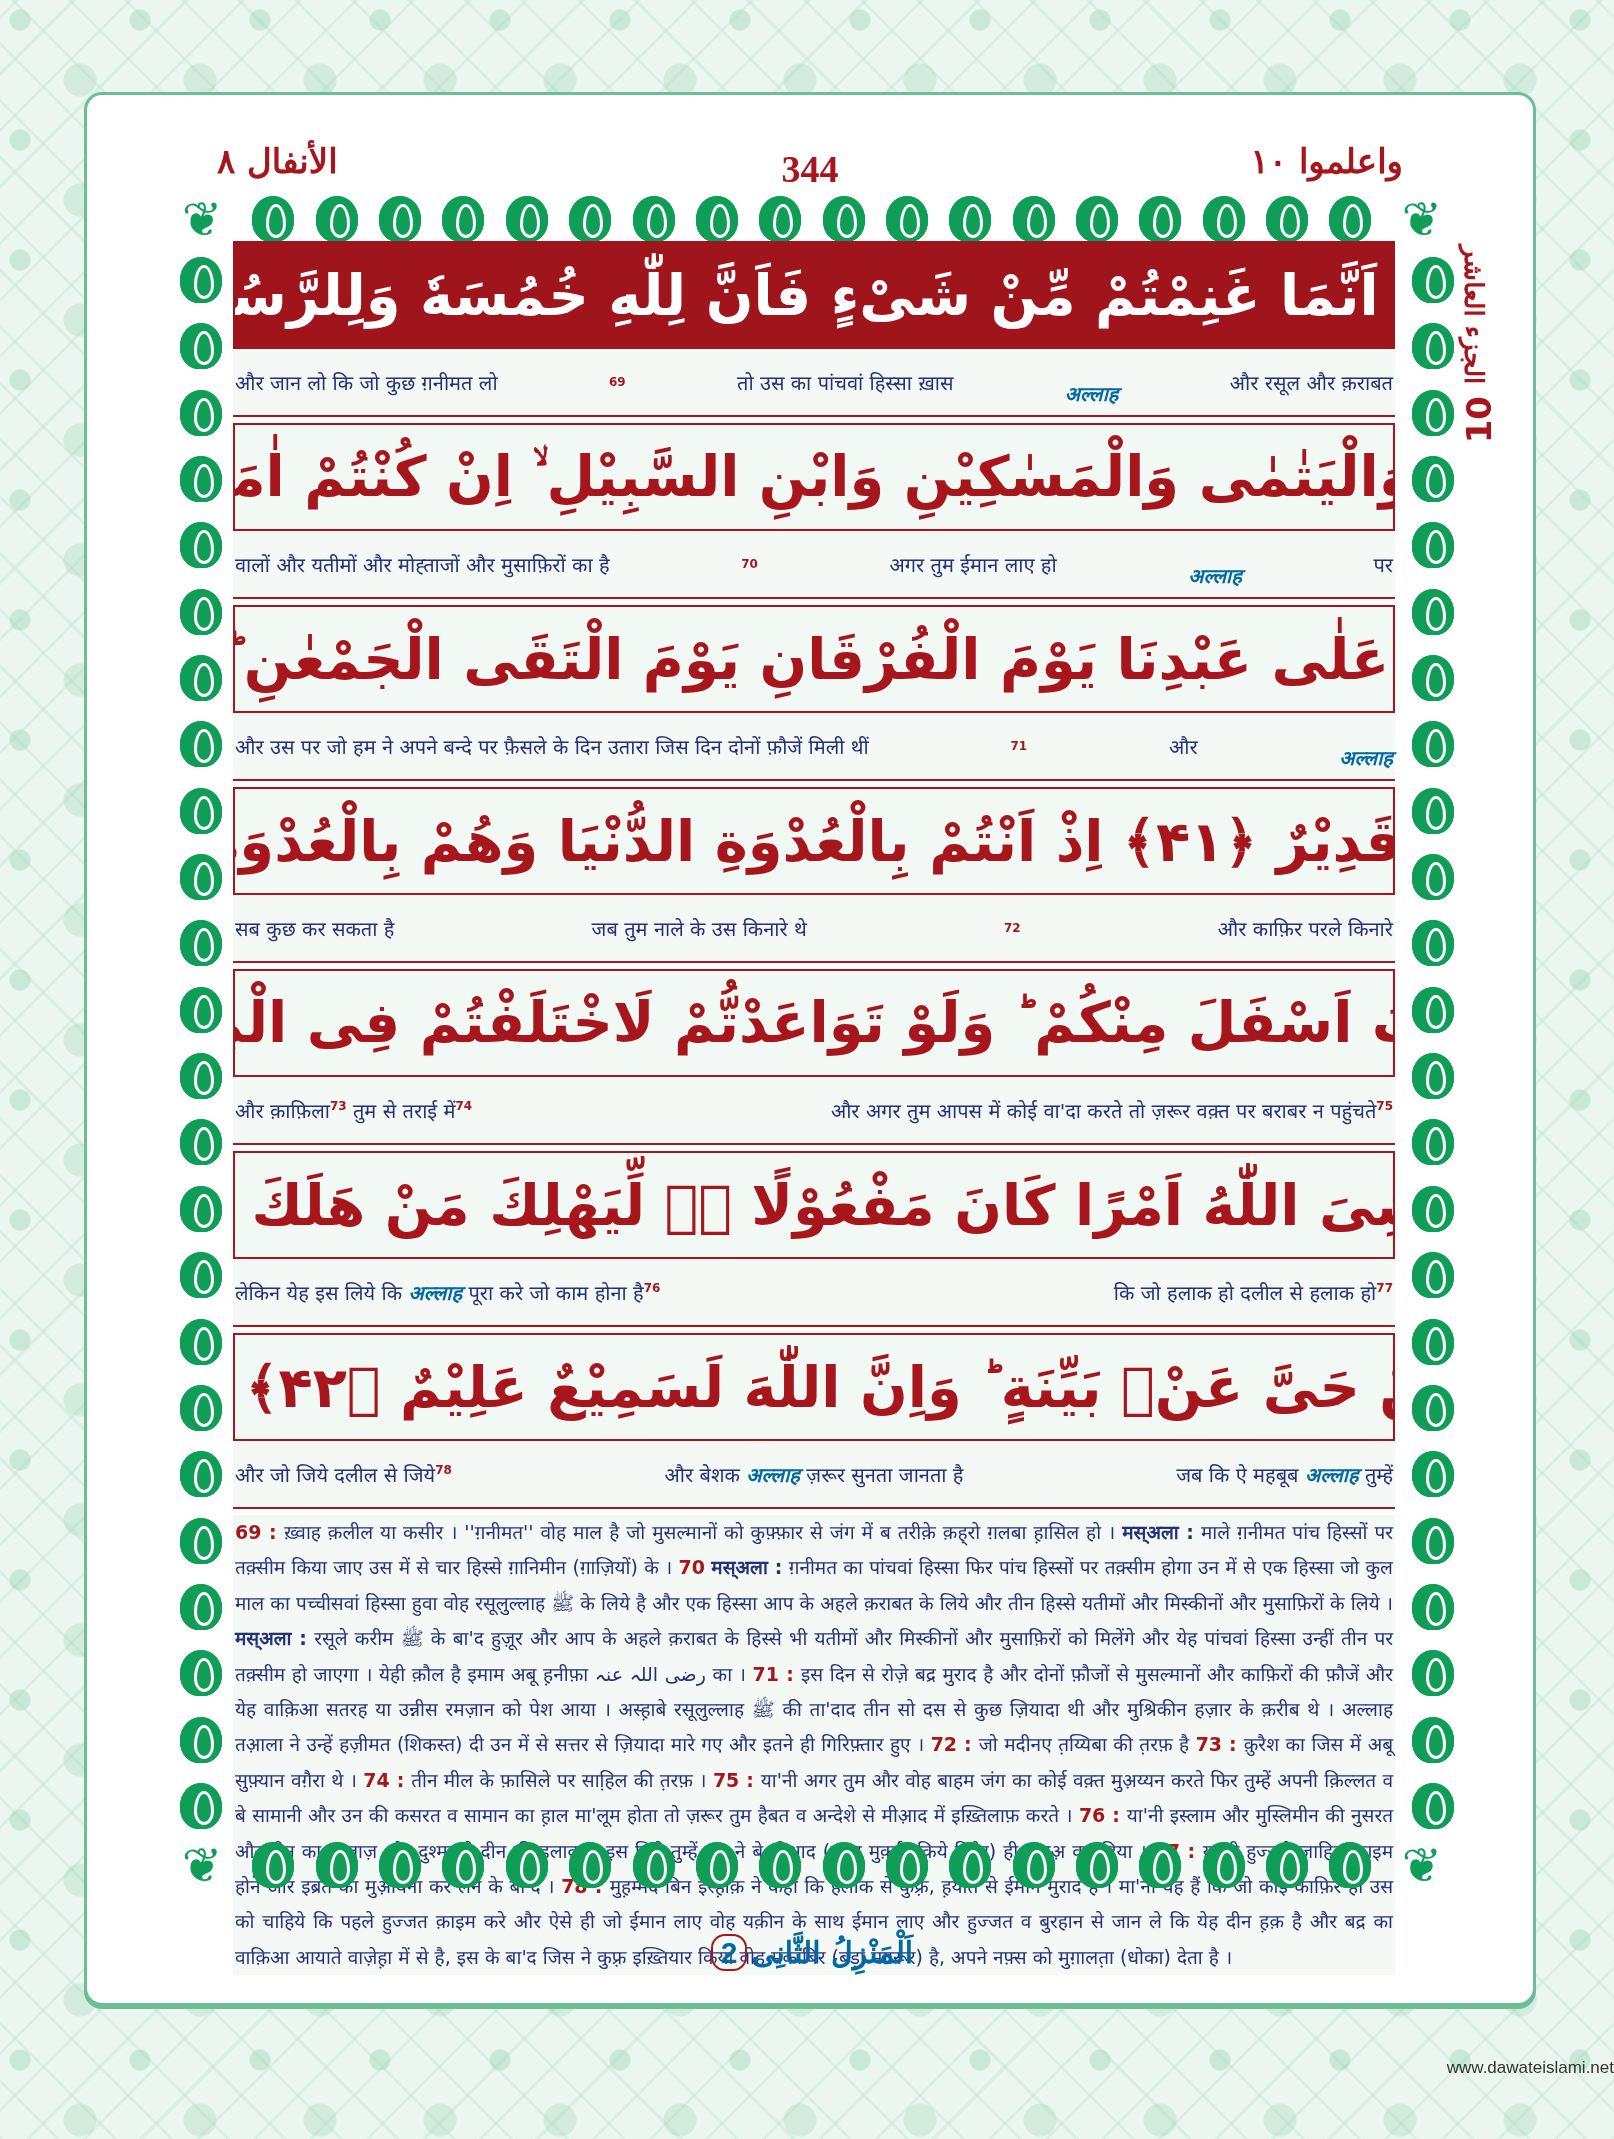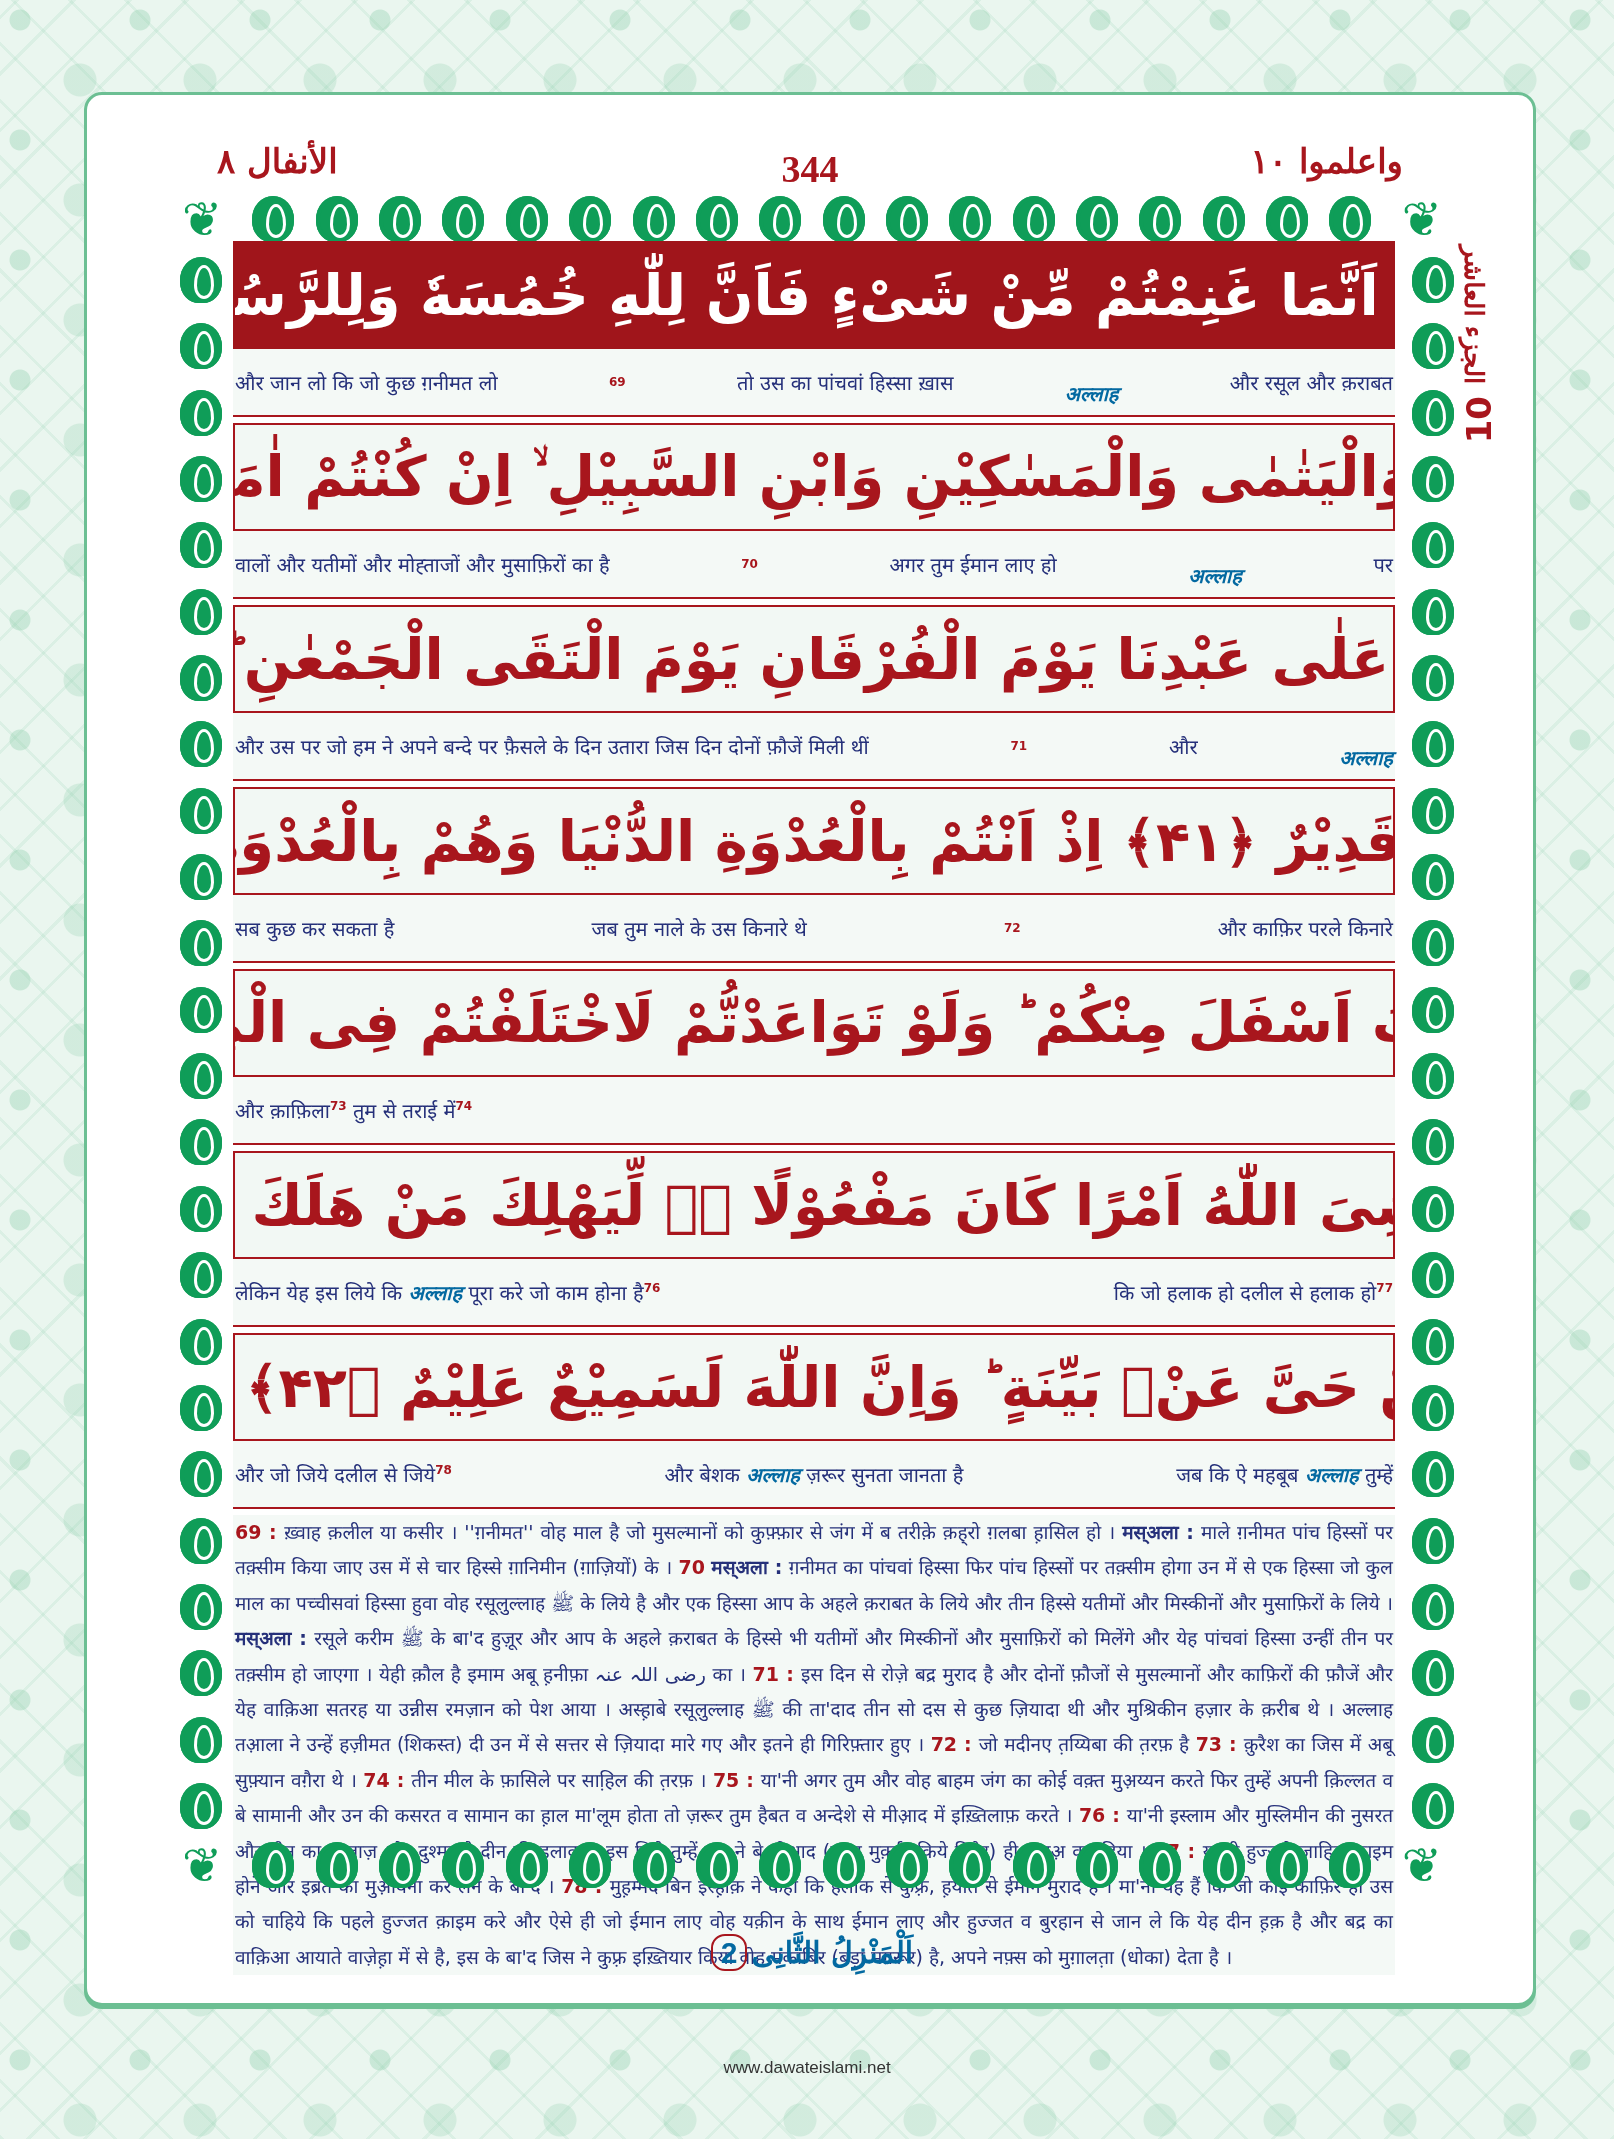--- a/index.html
+++ b/index.html
@@ -44,21 +44,21 @@
   .ayah-block{margin-bottom:6px;}
   .notes{margin-top:2px;color:#25307a;font-family:"DejaVu Sans",sans-serif;font-size:19px;line-height:35.4px;text-align:justify;background:#f4f9f6;padding:0 2px;}
   .notes .num{color:#a8161d;font-weight:bold;}
   .notes b{color:#25307a;}
 
   .juz{position:absolute;right:24px;top:150px;width:50px;text-align:center;color:#a8161d;}
   .juz .name{writing-mode:vertical-rl;font-size:26px;font-weight:bold;font-family:"DejaVu Serif",serif;}
   .juz .num{writing-mode:vertical-rl;transform:rotate(180deg);font-size:34px;font-weight:bold;margin-top:12px;}
   .manzil{position:absolute;left:0;right:0;top:1840px;text-align:center;color:#0369a1;font-size:30px;font-weight:bold;font-family:"DejaVu Serif",serif;}
   .manzil .n{border:2px solid #a8161d;border-radius:14px;padding:0 8px;margin:0 4px;font-family:"Liberation Sans",sans-serif;}
-  .url{position:absolute;left:0;right:0;top:2058px;text-align:center;color:#333;font-family:"Liberation Sans",sans-serif;font-size:17px;}
+  .url{position:absolute;left:0;right:0;top:2058px;text-align:right;color:#333;font-family:"Liberation Sans",sans-serif;font-size:17px;}
 </style>
 </head>
 <body>
 
 <div class="bg-pattern"></div>
 
 <div class="page">
   <div class="hdr">
     <span class="left">الأنفال ٨</span>
     <div class="center">344</div>
@@ -189,20 +189,21 @@
           <sup>72</sup>
         <span>और काफ़िर परले किनारे</span>
       </div>
     </div>
 
     <div class="ayah-block">
       <div class="ayah">وَالرَّكْبُ اَسْفَلَ مِنْكُمْ ؕ وَلَوْ تَوَاعَدْتُّمْ لَاخْتَلَفْتُمْ فِی الْمِیْعٰدِ ۙ وَ</div>
       <div class="trans">
         <span><span>और क़ाफ़िला</span><sup>73</sup>
         <span>तुम से तराई में</span><sup>74</sup></span>
+        <span><span>और अगर तुम आपस में कोई वा'दा करते तो ज़रूर वक़्त पर बराबर न पहुंचते</span><sup>75</sup></span>
       </div>
     </div>
 
     <div class="ayah-block">
       <div class="ayah">لٰكِنْ لِّیَقْضِیَ اللّٰهُ اَمْرًا كَانَ مَفْعُوْلًا ۙ۬ لِّیَهْلِكَ مَنْ هَلَكَ عَنْۢ بَیِّنَةٍ</div>
       <div class="trans">
         <span><span>लेकिन येह इस लिये कि</span>
         <span class="allah">अल्लाह</span>
         <span>पूरा करे जो काम होना है</span><sup>76</sup></span>
         <span><span>कि जो हलाक हो दलील से हलाक हो</span><sup>77</sup></span>

